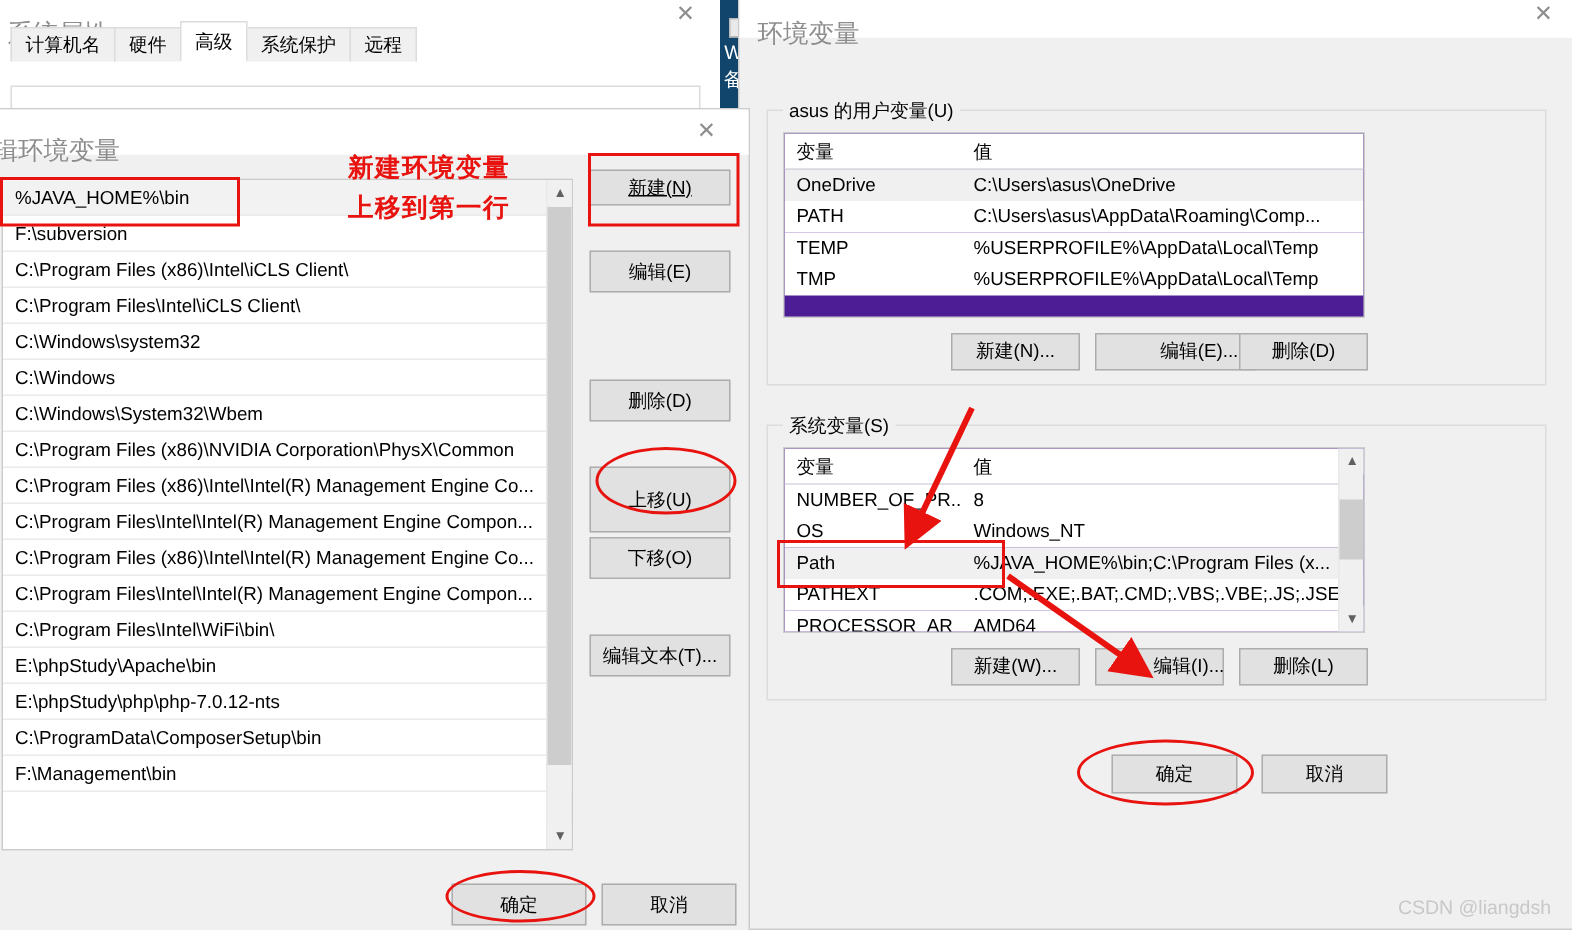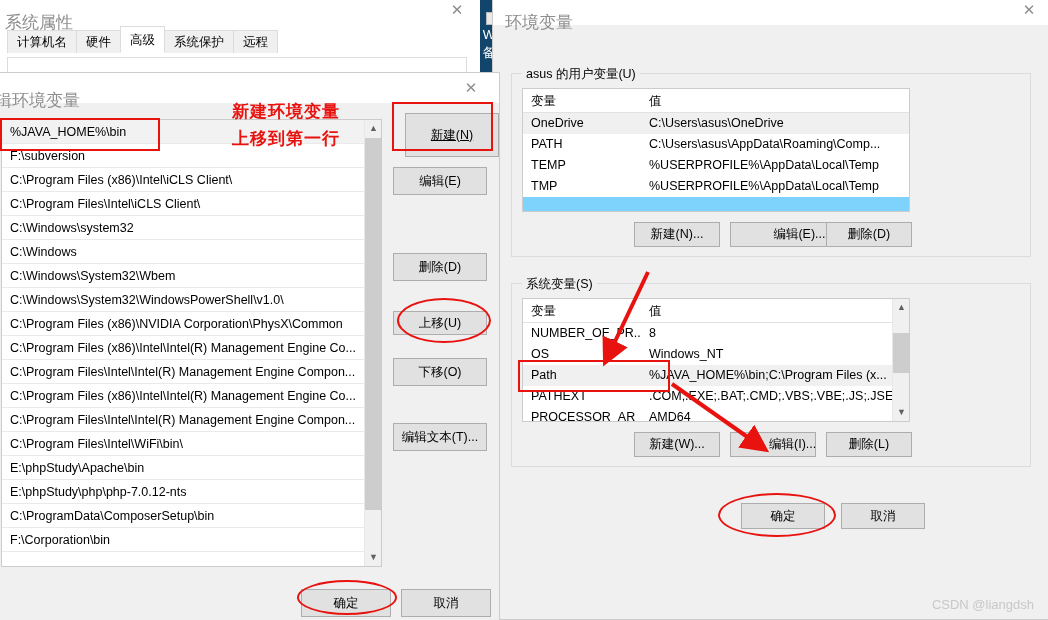--- a/index.html
+++ b/index.html
@@ -79,21 +79,21 @@
   #sysprops {
     left: -8px; top: -6px;
     width: 488px; height: 104px;
     z-index: 2;
     background: #ffffff;
     border: 1px solid #ffffff;
     border-bottom: none;
   }
   .tabstrip {
     position: absolute;
-    left: 14px; top: 32px;
+    left: 14px; top: 20px;
     height: 26px;
     display: flex;
     align-items: flex-end;
   }
   .tab {
     height: 23px;
     padding: 0 9px;
     font-size: 12.5px;
     line-height: 23px;
     color: #000000;
@@ -139,21 +139,21 @@
     top: -8px; left: 10px;
     padding: 0 4px;
     background: #f0f0f0;
     font-size: 12.5px;
     color: #000000;
     white-space: nowrap;
   }
 
   .grid {
     position: absolute;
-    background: #7dd3fc;
+    background: #4c1d95;
     border: 1px solid #cccccc;
     overflow: hidden;
   }
   .grid-head {
     display: flex;
     height: 24px;
     border-bottom: 1px solid #e2e2e2;
     background: #ffffff;
   }
   .grid-head .cell {
@@ -387,43 +387,42 @@
     <div class="win-close" style="right:6px;">✕</div>
 
     <div id="editlist">
       <div class="path-row selected">%JAVA_HOME%\bin</div>
       <div class="path-row">F:\subversion</div>
       <div class="path-row">C:\Program Files (x86)\Intel\iCLS Client\</div>
       <div class="path-row">C:\Program Files\Intel\iCLS Client\</div>
       <div class="path-row">C:\Windows\system32</div>
       <div class="path-row">C:\Windows</div>
       <div class="path-row">C:\Windows\System32\Wbem</div>
-      <div class="path-row">C:\Windows\System32\WindowsPowerShell\v1.0\</div>
       <div class="path-row">C:\Program Files (x86)\NVIDIA Corporation\PhysX\Common</div>
       <div class="path-row">C:\Program Files (x86)\Intel\Intel(R) Management Engine Co...</div>
       <div class="path-row">C:\Program Files\Intel\Intel(R) Management Engine Compon...</div>
       <div class="path-row">C:\Program Files (x86)\Intel\Intel(R) Management Engine Co...</div>
       <div class="path-row">C:\Program Files\Intel\Intel(R) Management Engine Compon...</div>
       <div class="path-row">C:\Program Files\Intel\WiFi\bin\</div>
       <div class="path-row">E:\phpStudy\Apache\bin</div>
       <div class="path-row">E:\phpStudy\php\php-7.0.12-nts</div>
       <div class="path-row">C:\ProgramData\ComposerSetup\bin</div>
-      <div class="path-row">F:\Corporation\bin</div>
+      <div class="path-row">F:\Management\bin</div>
 
       <div class="vscroll">
         <div class="arrow up">▲</div>
         <div class="thumb" style="top:18px; height:372px;"></div>
         <div class="arrow down">▼</div>
       </div>
     </div>
 
-    <button class="btn" style="left:412px; top:40px;  width:94px; height:44px;text-decoration:underline;">新建(N)</button>
+    <button class="btn" style="left:400px; top:40px;  width:94px; height:24px;text-decoration:underline;">新建(N)</button>
     <button class="btn" style="left:400px; top:94px;  width:94px; height:28px;">编辑(E)</button>
     <button class="btn" style="left:400px; top:180px; width:94px; height:28px;">删除(D)</button>
-    <button class="btn" style="left:400px; top:238px; width:94px; height:24px;">上移(U)</button>
+    <button class="btn" style="left:400px; top:238px; width:94px; height:44px;">上移(U)</button>
     <button class="btn" style="left:400px; top:285px; width:94px; height:28px;">下移(O)</button>
     <button class="btn" style="left:400px; top:350px; width:94px; height:28px;">编辑文本(T)...</button>
 
     <button class="btn" style="left:308px; top:516px; width:90px; height:28px;">确定</button>
     <button class="btn" style="left:408px; top:516px; width:90px; height:28px;">取消</button>
   </div>
 
   <div class="ann ann-text" style="left:196px; top:100px;">新建环境变量</div>
   <div class="ann ann-text" style="left:196px; top:127px;">上移到第一行</div>
 

